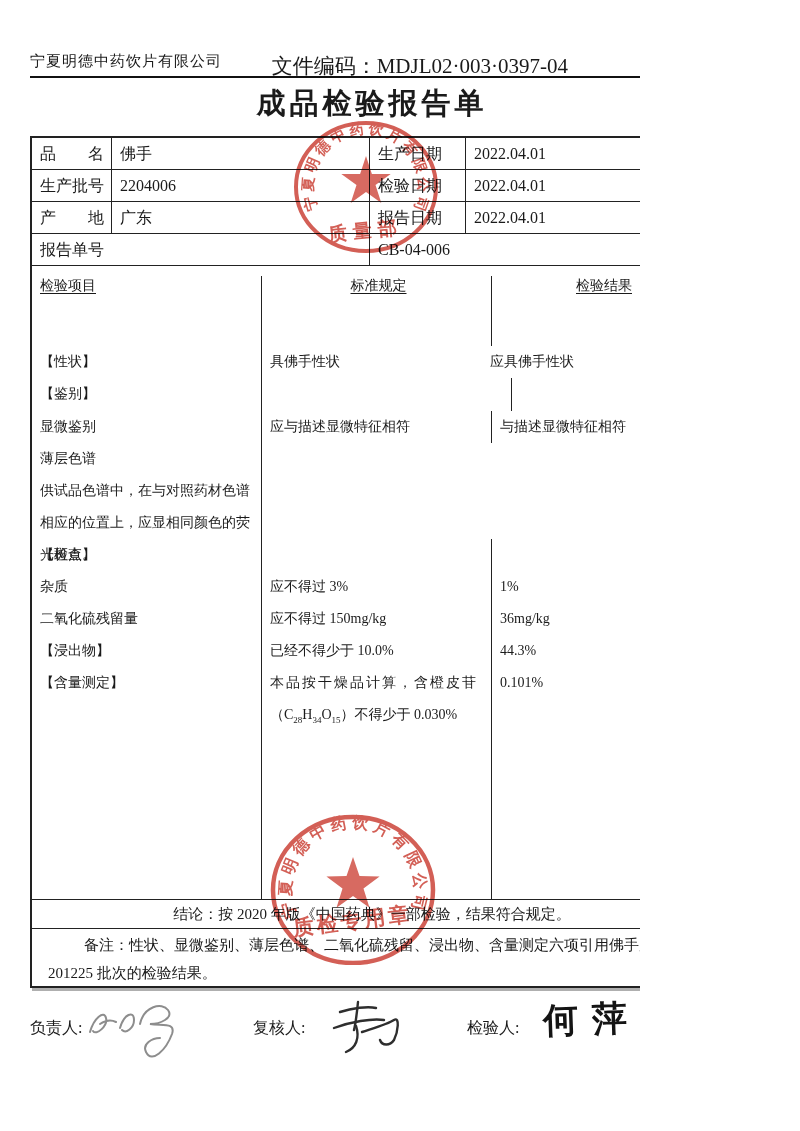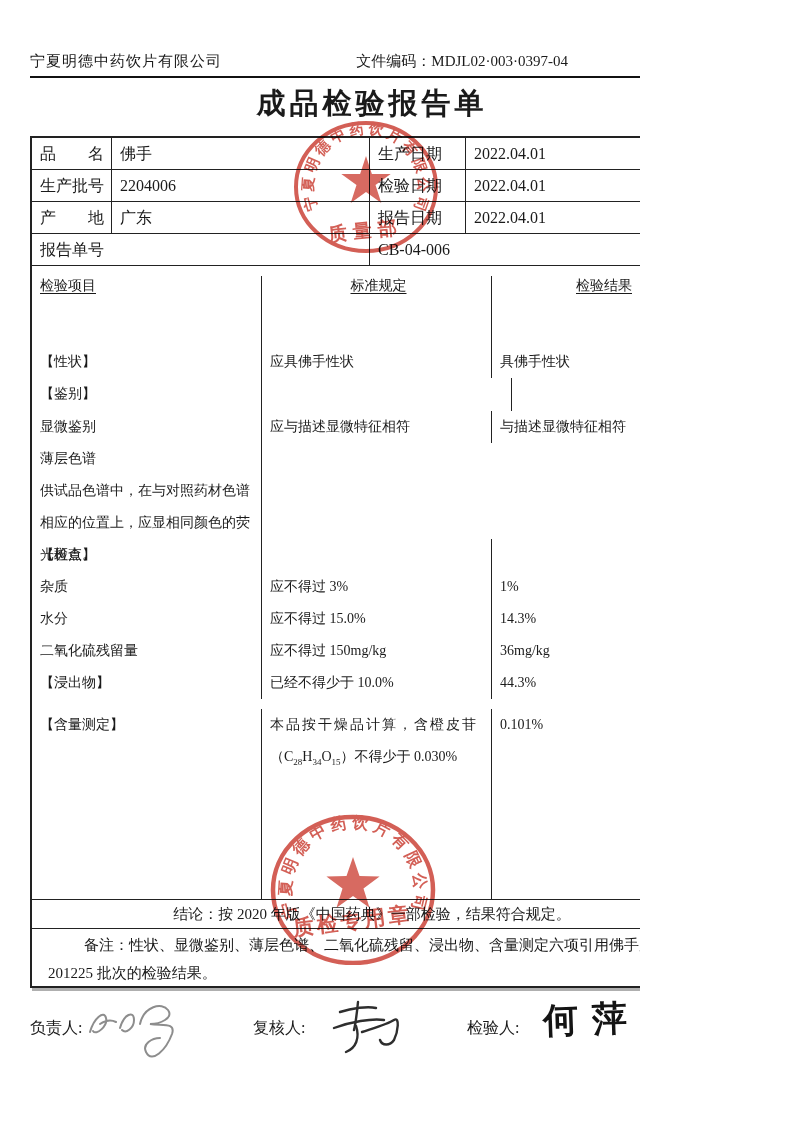--- a/index.html
+++ b/index.html
@@ -1,20 +1,20 @@
 <!DOCTYPE html>
 <html><head>
 <meta charset="utf-8">
 <style>
   html,body{margin:0;padding:0;background:#fff;}
   .page{position:relative;width:640px;height:1131px;background:#ffffff;overflow:hidden;
         font-family:"Liberation Serif","DejaVu Serif",serif;color:#1a1a1a;}
   
   .hdr-left{position:absolute;left:30px;top:52px;font-size:15px;letter-spacing:1px;}
-  .hdr-right{position:absolute;right:72px;top:52px;font-size:15px;}
+  .hdr-right{position:absolute;right:72px;top:52px;font-size:21px;}
   .hdr-rule{position:absolute;left:30px;top:76px;width:698px;height:2px;background:#111;}
   .title{position:absolute;left:30px;top:84px;width:684px;text-align:center;
          font-size:29px;font-weight:bold;letter-spacing:4px;}
   
   .report{position:absolute;left:30px;top:136px;width:684px;height:852px;
           border:2px solid #222;box-sizing:border-box;background:transparent;
           box-shadow:2px 3px 0 rgba(110,110,110,.55);}
   .info-grid{display:grid;grid-template-columns:80px 258px 96px 1fr;}
   .ig{height:32px;line-height:31px;box-sizing:border-box;border-bottom:1px solid #222;
       font-size:16px;padding-left:8px;overflow:hidden;white-space:nowrap;}
@@ -28,21 +28,21 @@
   .res-row{display:flex;}
   .rc{box-sizing:border-box;line-height:32px;padding-left:8px;padding-right:4px;}
   .rc1{width:230px;border-right:1px solid #222;}
   .rc2{width:230px;border-right:1px solid #222;}
   .rc3{flex:1;}
   .res-head{height:70px;padding-top:10px;}
   .res-head .rc{line-height:20px;}
   .res-head .rc1{padding-left:8px;}
   .res-head .rc2,.res-head .rc3{text-align:center;}
   .res-head span{text-decoration:underline;text-underline-offset:3px;}
-  .h32{height:32px;} .h33{height:33px;gap:20px;} .h96{height:96px;flex-direction:column;} .h64{height:64px;margin-top:10px;}
+  .h32{height:32px;} .h33{height:33px;gap:20px;} .h96{height:96px;flex-direction:column;} .h64{height:64px;}
   .res-fill{flex:1;}
   .spaced{letter-spacing:2px;}
   sub{font-size:9px;}
   
   .concl-row{border-top:1px solid #222;height:29px;line-height:28px;box-sizing:border-box;
              text-align:center;font-size:15px;}
   .note-row{border-top:1px solid #222;padding:2px 8px 0 16px;font-size:15px;line-height:28px;
             text-indent:36px;}
   
   .sign-row{position:absolute;left:30px;top:1008px;width:684px;height:70px;font-size:16px;}
@@ -93,22 +93,22 @@
 
     <div class="res-body">
       <div class="res-row res-head">
         <div class="rc rc1"><span>检验项目</span></div>
         <div class="rc rc2"><span>标准规定</span></div>
         <div class="rc rc3"><span>检验结果</span></div>
       </div>
 
       <div class="res-row h32">
         <div class="rc rc1">【性状】</div>
+        <div class="rc rc3">具佛手性状</div>
         <div class="rc rc2">应具佛手性状</div>
-        <div class="rc rc3">具佛手性状</div>
       </div>
 
       <div class="res-row h33">
         <div class="rc rc1">【鉴别】</div>
         <div class="rc rc2"></div>
         <div class="rc rc3"></div>
       </div>
 
       <div class="res-row h32">
         <div class="rc rc1">显微鉴别</div>
@@ -126,25 +126,20 @@
         <div class="rc rc2"></div>
         <div class="rc rc3"></div>
       </div>
 
       <div class="res-row h32">
         <div class="rc rc1">杂质</div>
         <div class="rc rc2">应不得过 3%</div>
         <div class="rc rc3">1%</div>
       </div>
 
-      <div class="res-row h32">
-        <div class="rc rc1">水分</div>
-        <div class="rc rc2">应不得过 15.0%</div>
-        <div class="rc rc3">14.3%</div>
-      </div>
 
       <div class="res-row h32">
         <div class="rc rc1">二氧化硫残留量</div>
         <div class="rc rc2">应不得过 150mg/kg</div>
         <div class="rc rc3">36mg/kg</div>
       </div>
 
       <div class="res-row h32">
         <div class="rc rc1">【浸出物】</div>
         <div class="rc rc2">已经不得少于 10.0%</div>

